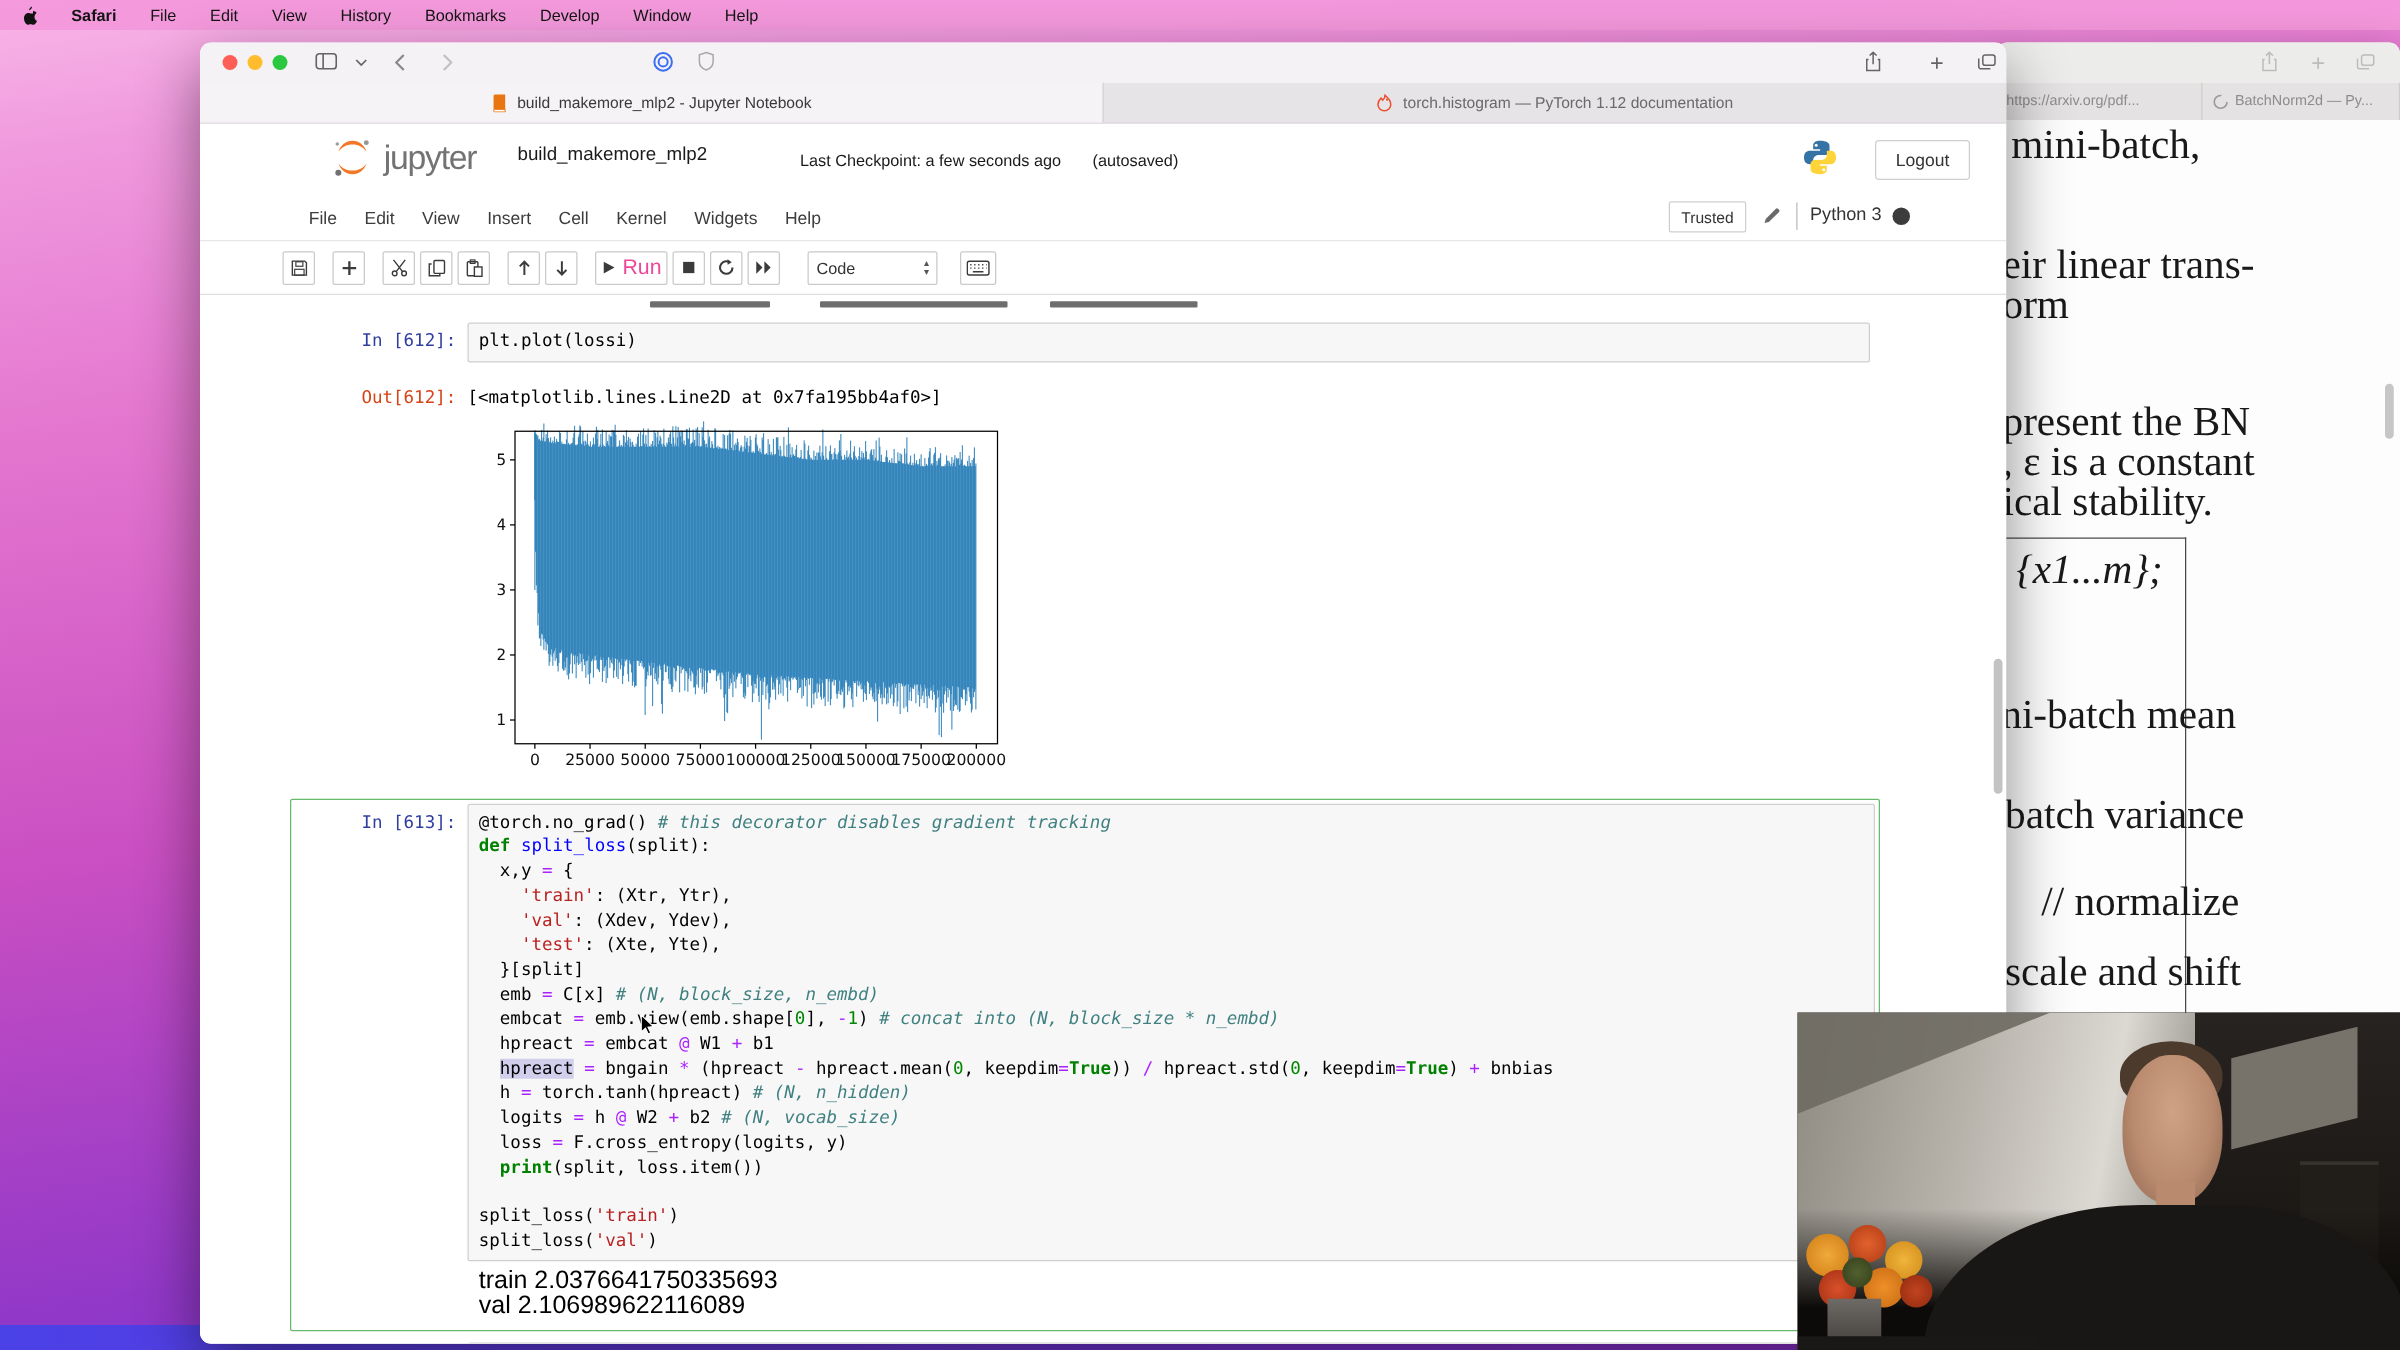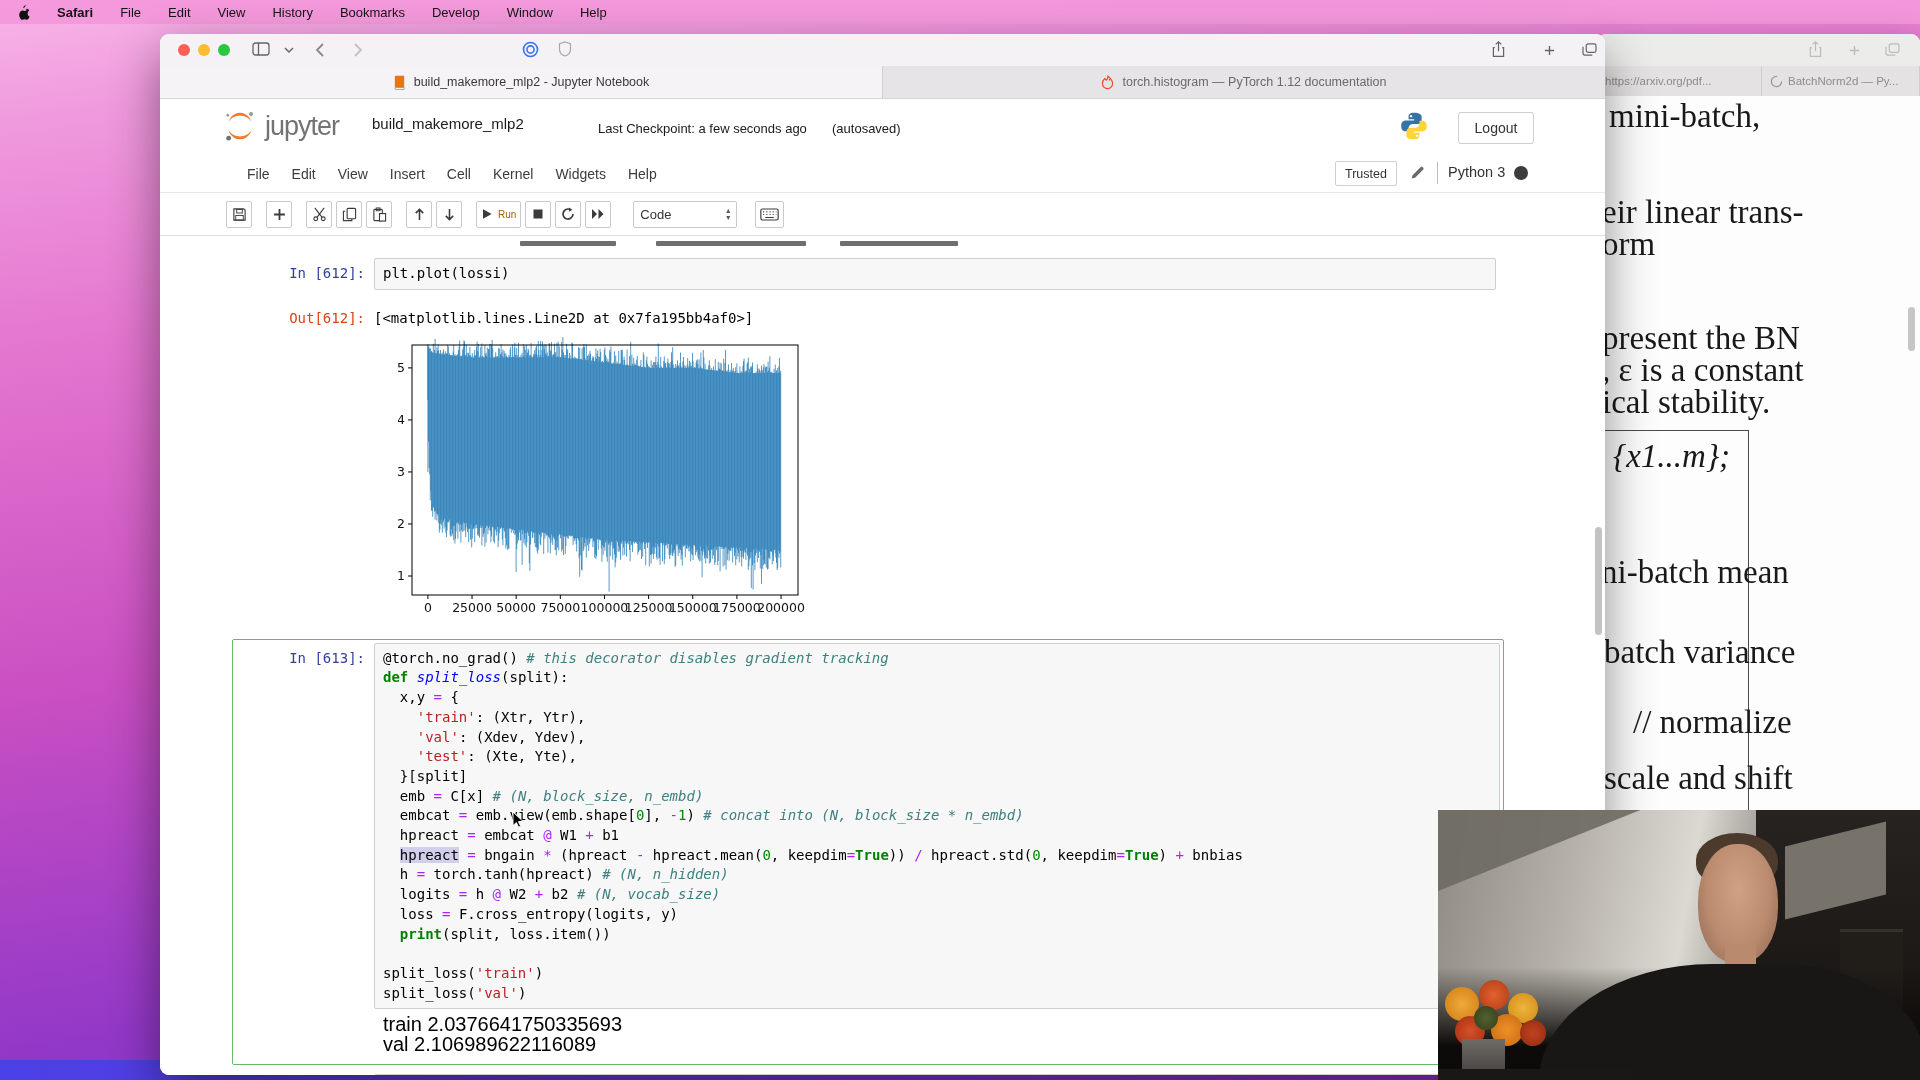--- a/index.html
+++ b/index.html
@@ -51,21 +51,21 @@
   .url-field .icon{position:absolute;right:7px;top:4px;}
   .fw-tabs{height:32px;background:#e7e4e7;border-bottom:1px solid #d5d3d5;display:flex;}
   .fw-tab{flex:1;display:flex;align-items:center;justify-content:center;gap:8px;font-size:12.5px;
     color:#6b696b;border-right:1px solid #d0ced0;}
   .fw-tab:last-child{border-right:none;}
   .fw-tab.active{background:#f5f3f5;color:#3a3a3a;}
   .fw-page{position:absolute;top:65px;left:0;right:0;bottom:0;background:#fff;overflow:hidden;}
   .nb-scrollthumb{position:absolute;right:3px;top:493px;width:7px;height:108px;border-radius:4px;background:#c3c3c3;}
 
   
-  .jp-header{position:relative;height:56px;}
+  .jp-header{position:relative;height:56px;margin-left:42px;}
   .jp-logo{position:absolute;left:63px;top:10px;display:flex;align-items:center;gap:8px;}
   .jp-logo-text{font-size:27px;color:#737373;letter-spacing:-1px;}
   .jp-title{position:absolute;left:212px;top:16px;font-size:15px;color:#1a1a1a;}
   .jp-checkpoint{position:absolute;left:438px;top:22px;font-size:13px;color:#1a1a1a;}
   .jp-autosave{position:absolute;left:672px;top:22px;font-size:13px;color:#1a1a1a;}
   .py-logo{position:absolute;left:1238px;top:11px;}
   .logout-btn{position:absolute;left:1298px;top:13px;width:74px;height:30px;background:#fff;
     border:1px solid #cfcfcf;border-radius:3px;font-size:14px;color:#333;
     display:flex;align-items:center;justify-content:center;}
   .jp-menu{position:relative;height:37px;border-bottom:1px solid #e7e7e7;display:flex;align-items:center;
@@ -75,21 +75,21 @@
     border-radius:2px;font-size:12.5px;color:#333;display:flex;align-items:center;background:#fff;}
   .jp-pencil{position:absolute;left:1250px;top:10px;}
   .jp-kernel-sep{position:absolute;left:1277px;top:7px;width:1px;height:22px;background:#bbb;}
   .jp-kernel{position:absolute;left:1288px;top:9px;font-size:14.5px;color:#333;}
   .kernel-dot{position:absolute;left:1354px;top:11px;width:14px;height:14px;border-radius:50%;background:#3c3c3c;}
   .jp-toolbar{height:42px;border-bottom:1px solid #dedede;display:flex;align-items:center;
     padding-left:66px;gap:4px;color:#3b3b3b;}
   .tb-btn{height:27px;min-width:26px;background:#fff;border:1px solid #cacaca;border-radius:2px;
     display:flex;align-items:center;justify-content:center;gap:5px;box-sizing:border-box;padding:0 4px;}
   .tb-gap{width:6px;}
-  .tb-run-label{font-size:10px;color:#a16207;text-align:center;}
+  .tb-run-label{font-size:17px;color:#ec4899;text-align:center;}
   .tb-select{height:27px;width:104px;margin-left:8px;background:#fff;border:1px solid #cacaca;border-radius:2px;
     display:flex;align-items:center;box-sizing:border-box;padding:0 6px;font-size:13px;color:#333;}
   .tb-select .stepper{margin-left:auto;font-size:8px;line-height:7px;color:#555;text-align:center;}
   .tb-kbd{margin-left:14px;}
 
   
   .nb{padding-left:72px;padding-top:5px;}
   .clip-marks{height:8px;position:relative;}
   .clip-marks i{position:absolute;top:0;height:5px;background:#3d3d3d;opacity:.75;border-radius:1px;}
   .clip-marks i:nth-child(1){left:288px;width:96px;}
@@ -110,21 +110,21 @@
   .cell613{width:1272px;margin-top:13px;border:1px solid #66bb6a;border-radius:2px;padding:3px;box-sizing:border-box;}
   .cell613 .prompt{width:138px;}
   .outputs613{margin-left:138px;padding:5px 0 7px 9px;font-family:Liberation Sans, sans-serif;
     font-size:20px;line-height:20px;color:#000;white-space:pre;}
   .next-cell{display:flex;width:1264px;margin-top:9px;}
   .next-cell .box{flex:1;height:30px;background:#f7f7f7;border:1px solid #cfcfcf;border-radius:2px;}
 
   
   .tok-p{color:#000;}
   .tok-k{color:#008000;font-weight:bold;}
-  .tok-f{color:#0000ff;font-style:italic;}
+  .tok-f{color:#0000ff;}
   .tok-s{color:#ba2121;}
   .tok-c{color:#408080;font-style:italic;}
   .tok-o{color:#aa22ff;}
   .tok-n{color:#080;}
   .tok-hl{color:#000;background:#d2cfec;}
 
   
   #webcam{position:absolute;left:1438px;top:810px;width:482px;height:270px;background:#13110f;overflow:hidden;}
   .wc-wall{position:absolute;inset:0;background:linear-gradient(100deg,#8f8b83 0%,#b7b3ab 28%,#dcd9d3 50%,#6b675f 74%,#191613 95%);}
   .wc-slope{position:absolute;left:0;top:0;width:42%;height:30%;background:#6e6a62;

